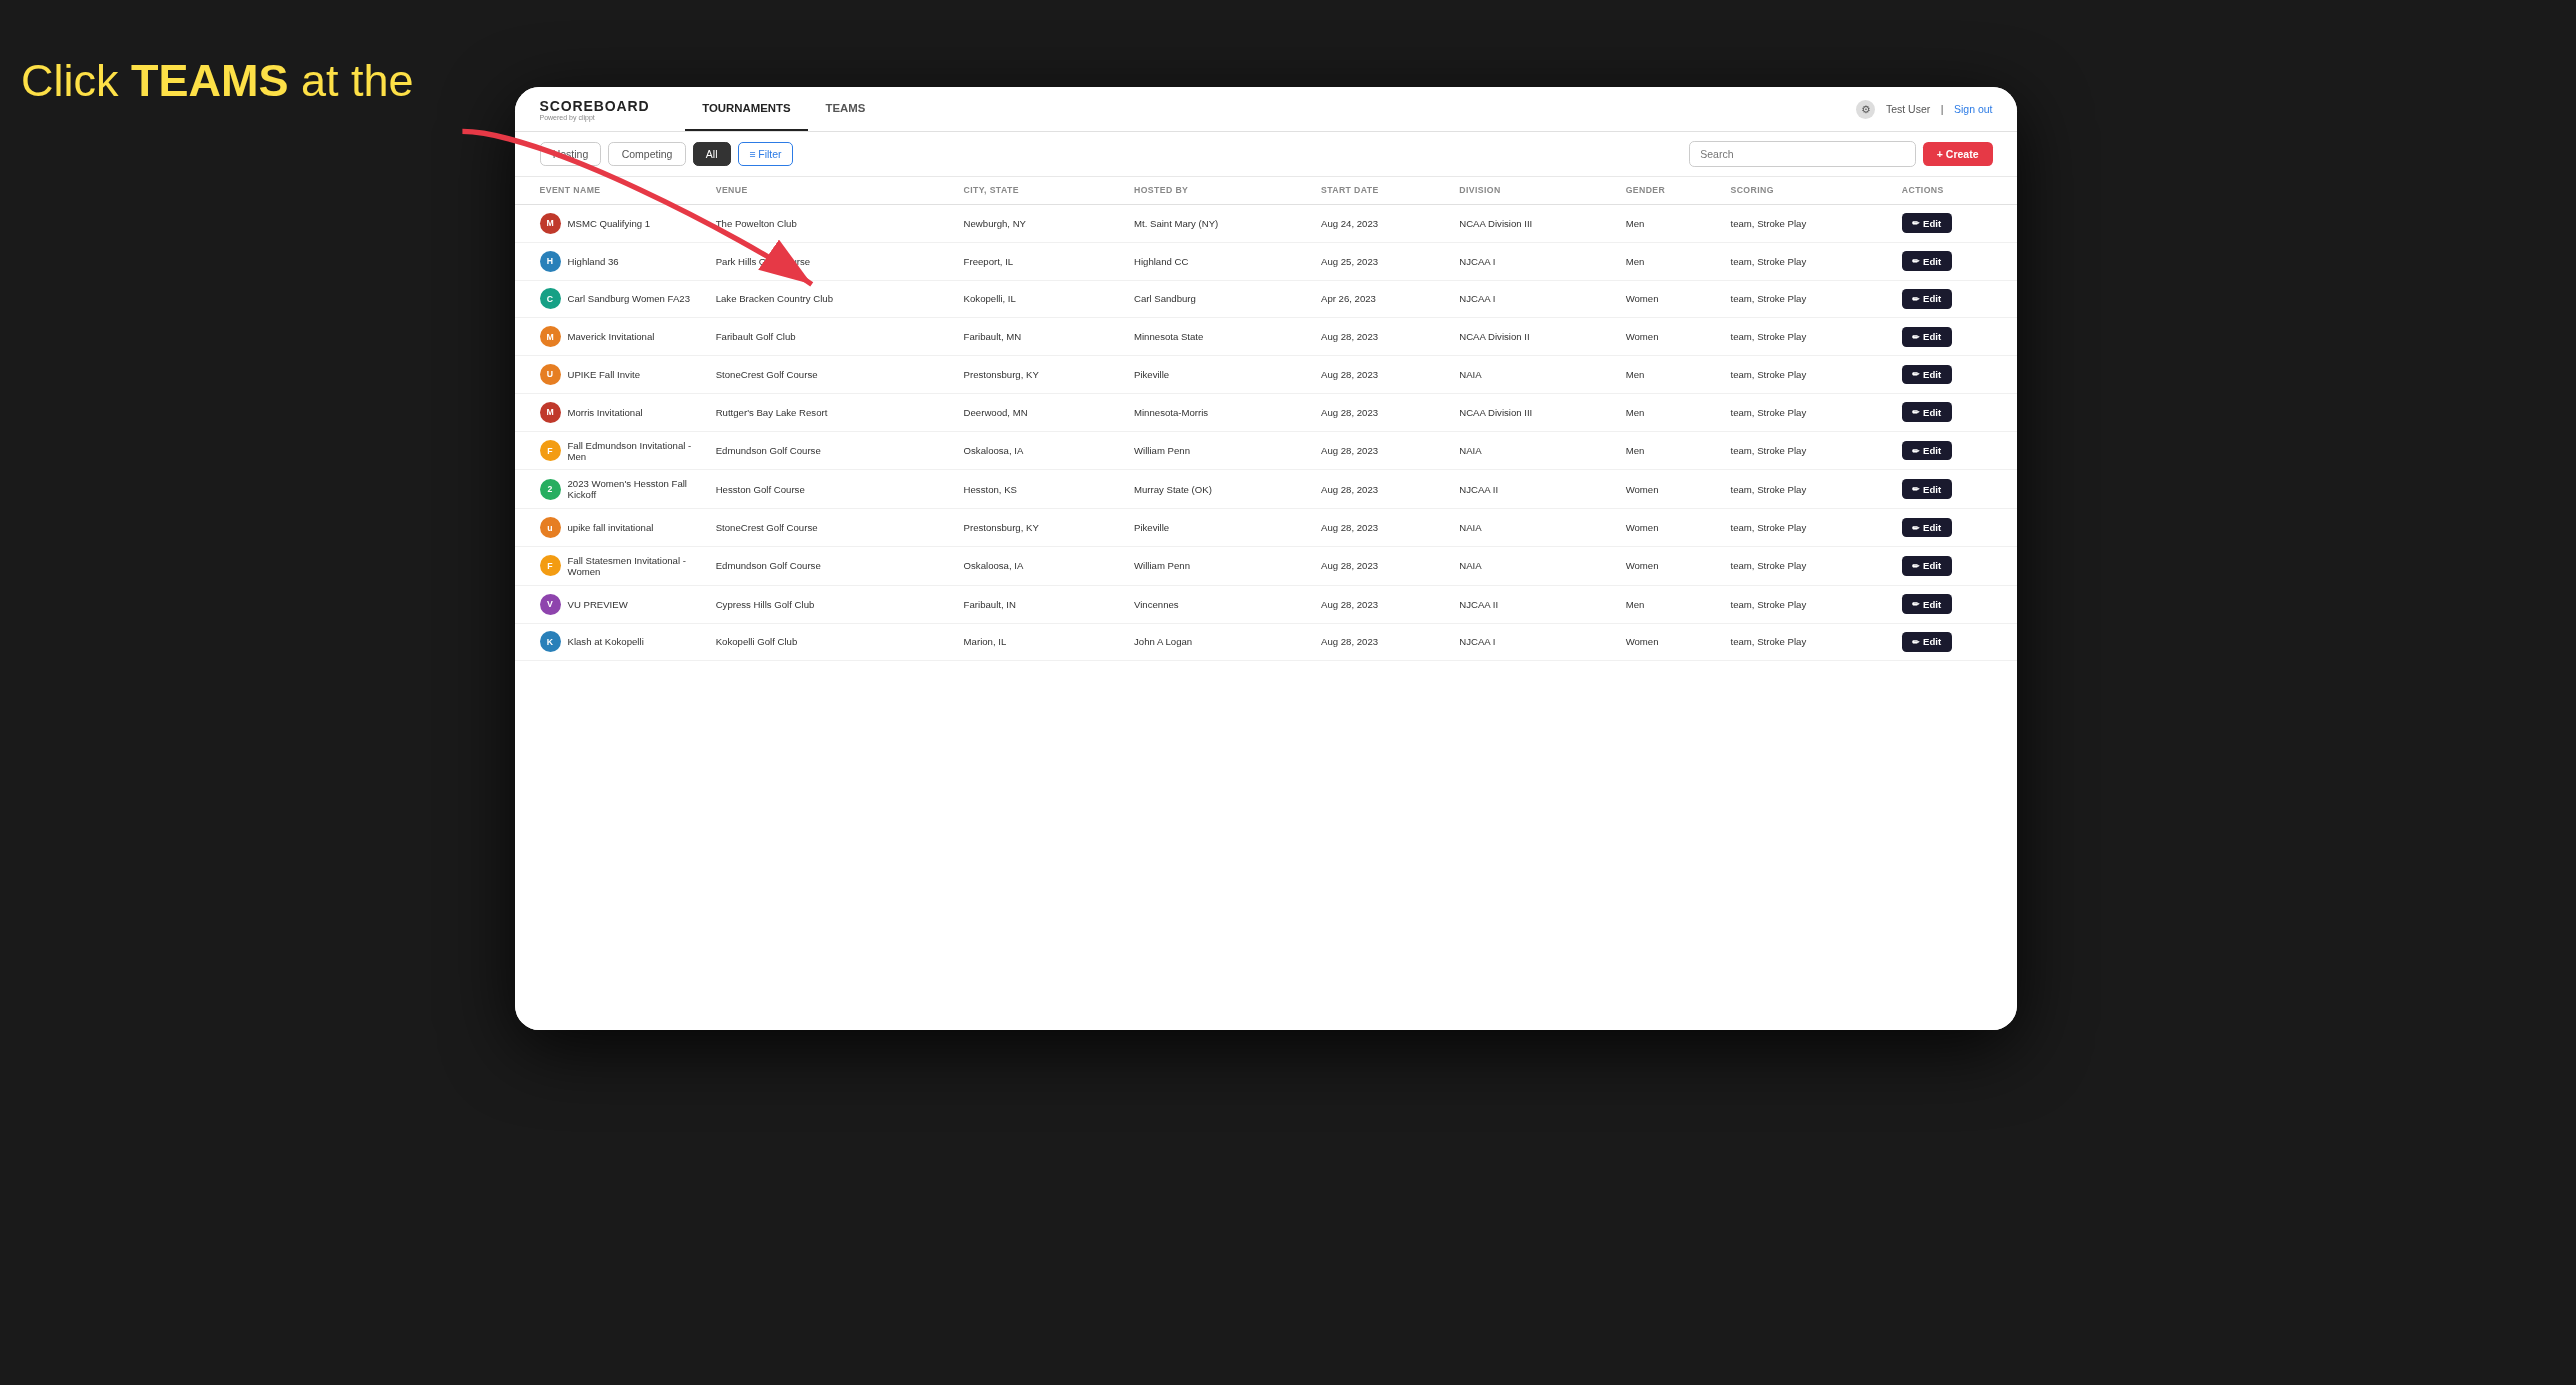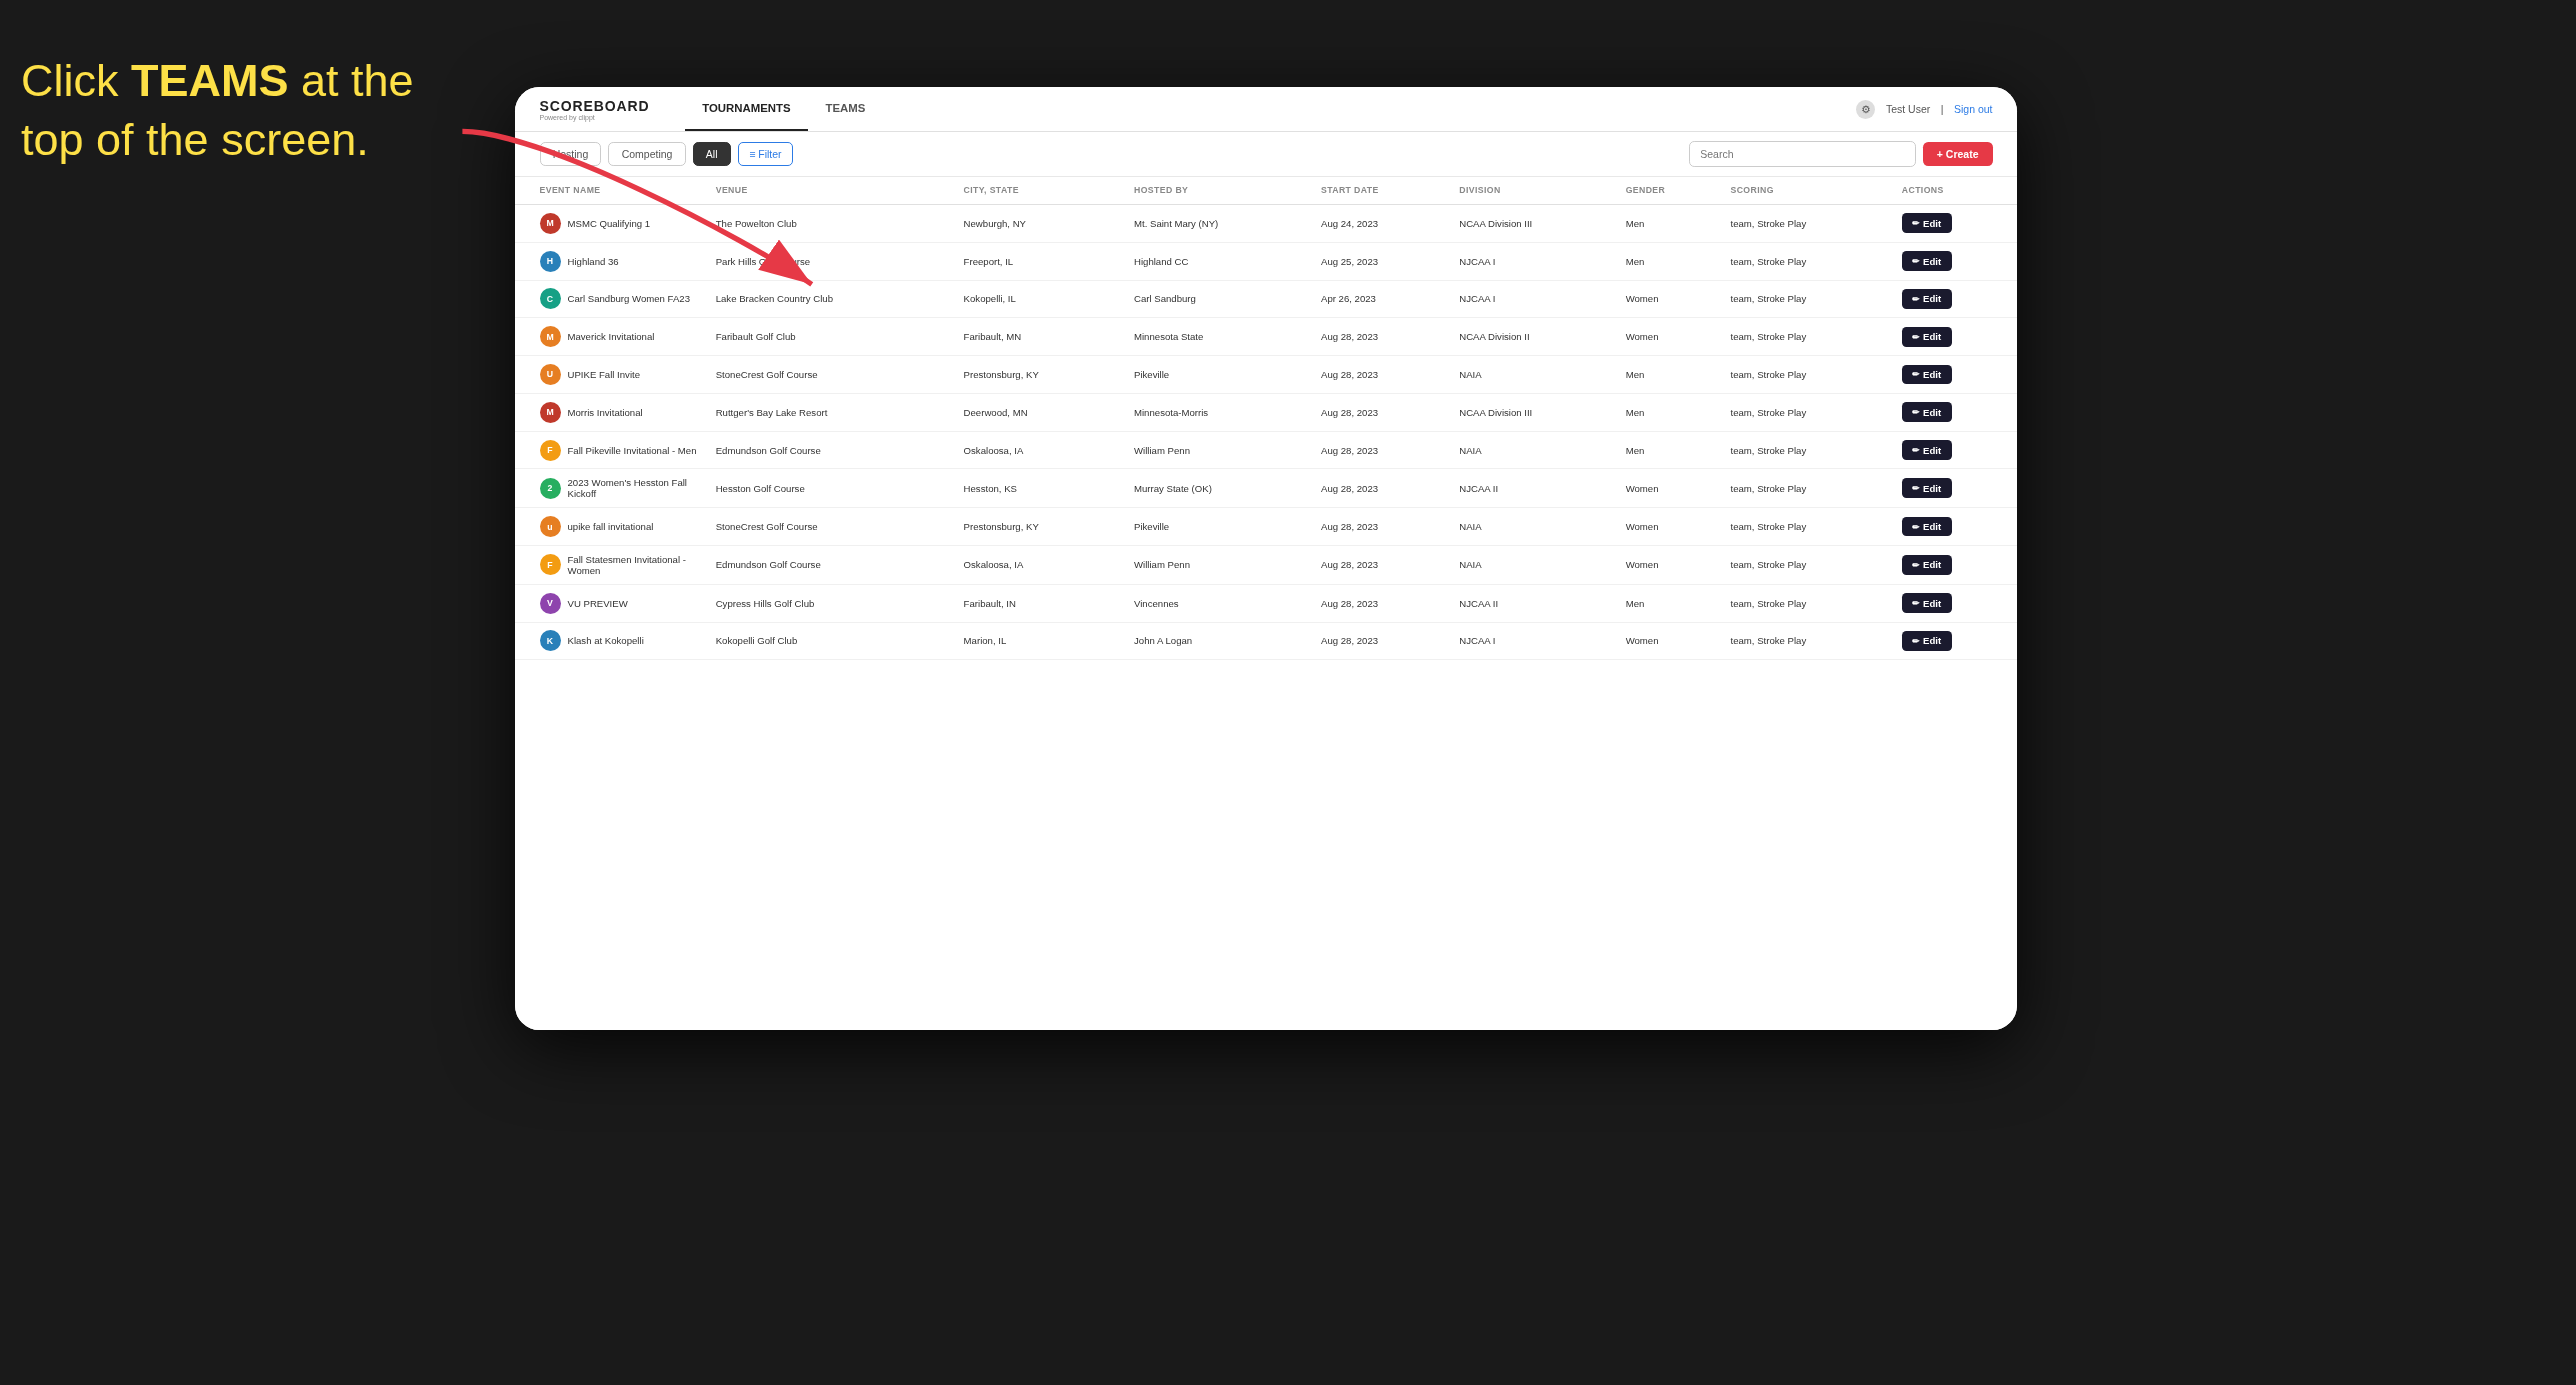--- a/index.html
+++ b/index.html
@@ -250,21 +250,21 @@
     .logo-green { background: #27ae60; }
     .logo-orange { background: #e67e22; }
     .logo-purple { background: #8e44ad; }
     .logo-teal { background: #16a085; }
     .logo-gold { background: #f39c12; }
   </style>
 </head>
 <body>
 
 <div class="instruction">
-  <span>Click </span><strong>TEAMS</strong><span> at the</span><br><span>top of the screen.</span>
+  <span>Click </span><strong>TEAMS</strong><span> at the</span><br>
 </div>
 
 <svg width="524" height="262" style="position:absolute; top:114px; left:410px; z-index:10; pointer-events:none;" viewBox="0 0 600 300">
   <defs>
     <marker id="arrowhead" markerWidth="10" markerHeight="7" refX="10" refY="3.5" orient="auto">
       <polygon points="0 0, 10 3.5, 0 7" fill="#e63946"></polygon>
     </marker>
   </defs>
   <path d="M 60 20 C 150 20, 380 140, 460 195" stroke="#e63946" stroke-width="6" fill="none" marker-end="url(#arrowhead)"></path>
 </svg>
@@ -443,21 +443,21 @@
       <button class="edit-btn">
         <span class="edit-icon">✏</span>
         <span>Edit</span>
       </button>
     </td>
   </tr>
             <tr>
     <td style="padding-left:24.5px;">
       <div class="event-name-cell">
         <div class="team-logo logo-gold" style="color:#fff; font-weight:700;">F</div>
-        <span>Fall Pikeville Invitational - Men</span>
+        <span>Fall Edmundson Invitational - Men</span>
       </div>
     </td>
     <td>Edmundson Golf Course</td>
     <td>Oskaloosa, IA</td>
     <td>William Penn</td>
     <td>Aug 28, 2023</td>
     <td>NAIA</td>
     <td>Men</td>
     <td>team, Stroke Play</td>
     <td>

